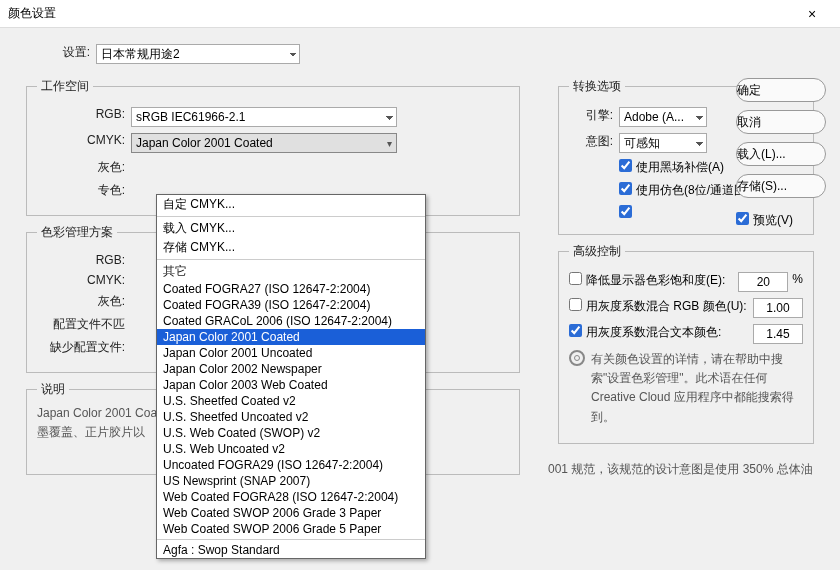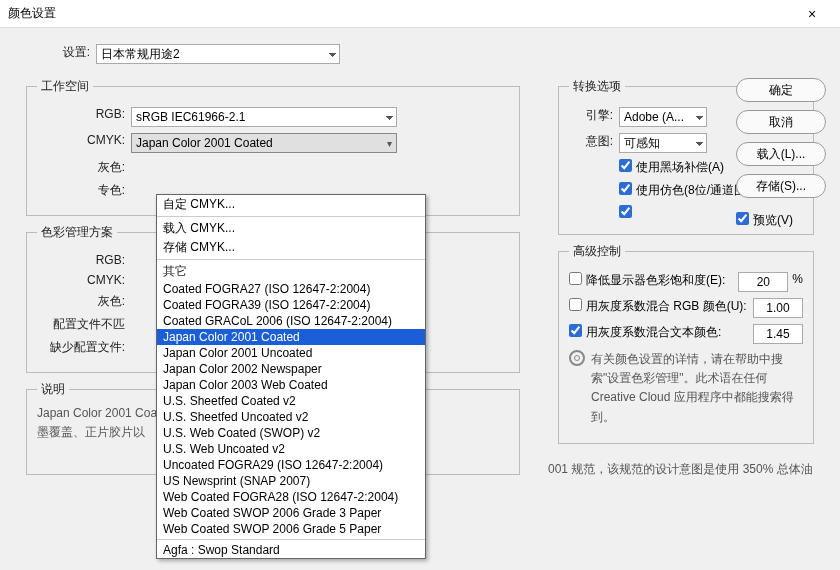--- a/index.html
+++ b/index.html
@@ -11,21 +11,21 @@
 .row{display:flex;align-items:flex-start;margin:6px 0}
 .lbl{text-align:right;padding-right:6px;color:#222}
 .sel,.inp{border:1px solid #aaa;background:#fff;height:20px;padding:0 4px;font-size:12px}
 .sel{appearance:none;padding-right:18px;background-image:linear-gradient(45deg,transparent 50%,#555 50%),linear-gradient(135deg,#555 50%,transparent 50%);background-position:right 6px top 8px,right 2px top 8px;background-size:4px 4px,4px 4px;background-repeat:no-repeat}
 fieldset{border:1px solid #bbb;padding:6px 10px 10px;margin:8px 12px}
 legend{padding:0 4px;color:#222}
 .cols{display:flex;gap:14px}
 .left{flex:1}
 .right{width:280px}
 .btncol{width:90px;display:flex;flex-direction:column;gap:8px;padding-top:0;position:absolute;right:14px;top:50px}
-.btn{border:1px solid #999;border-radius:12px;background:#fafafa;height:24px;cursor:pointer;text-align:center;line-height:22px}
+.btn{border:1px solid #999;border-radius:12px;background:#fafafa;height:24px;cursor:pointer;text-align:left;line-height:22px}
 .chk{margin-right:4px;accent-color:#2b6cd6}
 .cmyk-open{border:1px solid #888;background:#e0e0e0;height:20px;width:266px;padding:0 4px;display:flex;align-items:center;justify-content:space-between;cursor:pointer}
 .dd{position:absolute;left:156px;top:166px;width:270px;background:#fff;border:1px solid #666;box-shadow:2px 2px 4px rgba(0,0,0,.3);z-index:10;max-height:404px;overflow:hidden}
 .dd .sep{height:1px;background:#ccc;margin:2px 0}
 .dd .item{padding:1px 6px;cursor:pointer;white-space:nowrap}
 .dd .item.hi{background:#1a5fd8;color:#fff}
 .dd .head{padding:1px 6px;color:#222}
 .small-inp{width:50px;text-align:center}
 .desc{color:#555;line-height:1.6}
 .gear{display:inline-block;width:16px;height:16px;border:2px solid #888;border-radius:50%;position:relative;margin-right:6px;vertical-align:middle}
@@ -36,21 +36,21 @@
 <body>
 
 <div class="titlebar">
   <div class="title">颜色设置</div>
   <div class="close">×</div>
 </div>
 
 <div class="content">
   <div class="row">
     <div class="lbl" style="width:82px">设置:</div>
-    <select class="sel" style="width:244px"><option>日本常规用途2</option></select>
+    <select class="sel" style="width:204px"><option>日本常规用途2</option></select>
   </div>
 
   <div class="cols">
     <div class="left">
       <fieldset>
         <legend>工作空间</legend>
         <div class="row">
             <div class="lbl" style="width:94px">RGB:</div>
             <select class="sel" style="width:266px"><option>sRGB IEC61966-2.1</option></select>
           </div>

